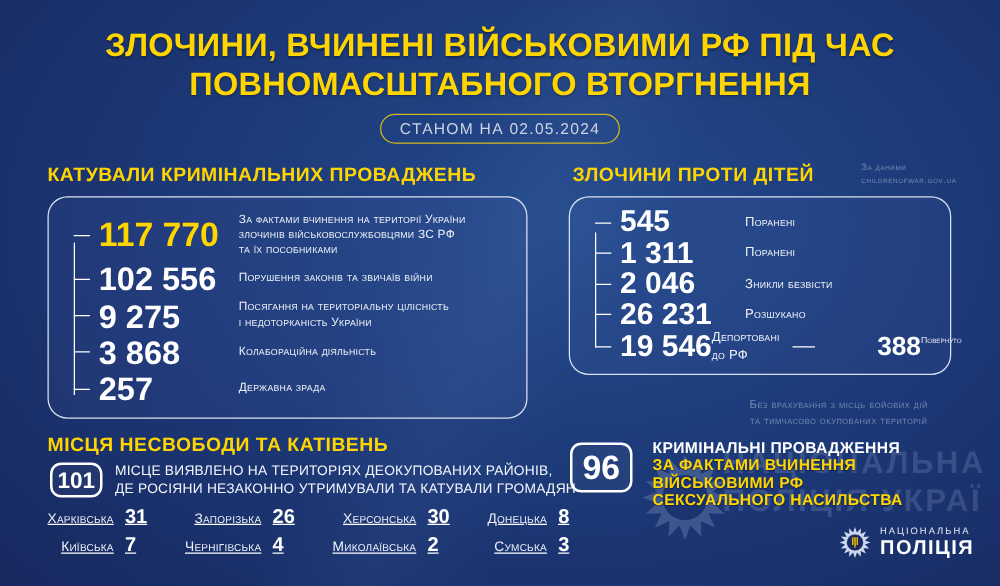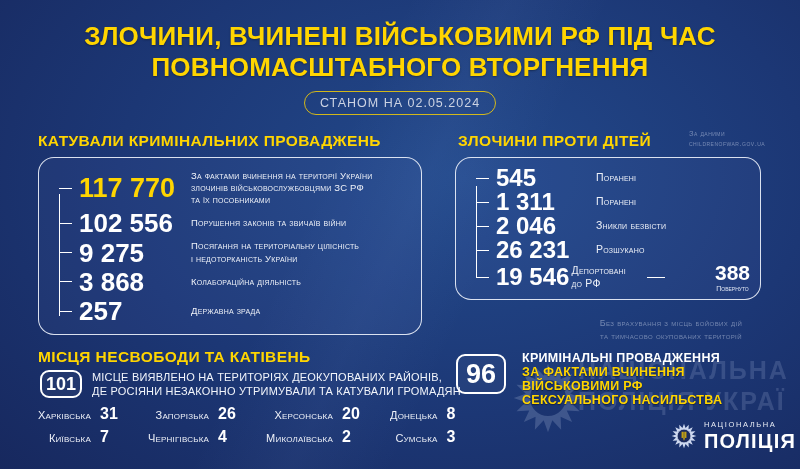--- a/index.html
+++ b/index.html
@@ -47,60 +47,60 @@
   .tick { flex:none; width:13px; border-top:1.5px solid #fff; margin-right:7px; }
   .num { font-weight:bold; color:#fff; white-space:nowrap; line-height:1; }
   .box-left  .num { font-size:26px; width:112px; }
   .box-right .num { font-size:24px; width:100px; }
   .num.hl { color:#ffd500; font-size:27px; }
   .lbl { font-variant:small-caps; color:#eef1f8; letter-spacing:0.2px; white-space:pre-line; }
   .box-left  .lbl { font-size:9.5px;  line-height:1.3; max-width:228px; }
   .box-right .lbl { font-size:10.5px; line-height:1.25; }
 
   .dash { flex:none; width:18px; border-top:1.5px solid #fff; margin:0 6px 0 10px; }
-  .returned { display:flex; flex-direction:column; align-items:center; line-height:1;margin-left:44px; }
+  .returned { display:flex; flex-direction:row; align-items:flex-start; line-height:1;margin-left:44px; }
   .returned .rnum { font-size:21px; font-weight:bold; }
   .returned .rlbl { font-size:7px; font-variant:small-caps; color:#dfe5f2; margin-top:2px; }
 
   .footnote { position:absolute; left:545px; top:317px; width:252px; text-align:center;
               font-size:9px; line-height:1.4; color:rgba(200,210,232,0.5);
               font-variant:small-caps; letter-spacing:0.4px; white-space:pre-line; }
 
   
   .detention-head { position:absolute; left:40px; top:370px; display:flex; align-items:center; gap:10px; }
   .pill-badge { border:2px solid #fff; border-radius:9px; color:#fff; font-weight:bold;
                 display:flex; align-items:center; justify-content:center; background:rgba(255,255,255,0.04); }
   .badge-101 { width:42px; height:28px; font-size:18px; }
   .detention-desc { font-size:11px; line-height:1.3; letter-spacing:0.2px; color:#f2f5fb;
                     white-space:pre-line; }
 
   .regions { position:absolute; left:38px; top:405px;
              display:grid; grid-template-columns:repeat(4, max-content);
-             column-gap:24px; row-gap:5px; }
+             column-gap:24px; row-gap:5px;text-decoration:underline; }
   .region { display:grid; grid-template-columns:auto 24px; gap:9px; align-items:baseline; }
   .rname { font-variant:small-caps; font-size:11px; color:#eef1f8; text-align:right; letter-spacing:0.2px; }
   .rval  { font-size:16px; font-weight:bold; color:#fff; }
 
   
   .badge-96 { position:absolute; left:456px; top:354px; width:50px; height:40px;
               font-size:27px; border-width:2.5px; }
   .sv-text { position:absolute; left:522px; top:351px; font-weight:bold; font-size:12.5px;
              line-height:14px; letter-spacing:0.3px; }
   .sv-text .y { color:#ffd500; white-space:pre-line; text-shadow:0 1px 1px rgba(0,0,0,0.4); }
 
   
   .wm-text { position:absolute; left:578px; top:355px; font-weight:bold; font-size:25px;
              line-height:1.22; letter-spacing:2px; color:rgba(200,215,245,0.17); white-space:nowrap; }
   .wm-badge { position:absolute; left:512px; top:362px; opacity:0.2; }
 
   
   .logo { position:absolute; left:671px; top:421px; display:flex; align-items:center; gap:7px; }
   .logo-text { line-height:1; }
   .logo-top { font-size:7.5px; letter-spacing:1.6px; color:#e8ecf5; }
-  .logo-bottom { font-size:20px; font-weight:bold; letter-spacing:1.2px; color:#fff; margin-top:2px; }
+  .logo-bottom { font-size:16px; font-weight:bold; letter-spacing:1.2px; color:#fff; margin-top:2px; }
 </style>
 </head>
 <body>
 
 <div class="canvas">
 
   <div class="wm-text">
     <div>НАЦІОНАЛЬНА</div>
     <div>ПОЛІЦІЯ УКРАЇ</div>
   </div>
@@ -199,21 +199,21 @@
     <div class="region">
       <span class="rname">Харківська</span>
       <span class="rval">31</span>
     </div>
     <div class="region">
       <span class="rname">Запорізька</span>
       <span class="rval">26</span>
     </div>
     <div class="region">
       <span class="rname">Херсонська</span>
-      <span class="rval">20</span>
+      <span class="rval">30</span>
     </div>
     <div class="region">
       <span class="rname">Донецька</span>
       <span class="rval">8</span>
     </div>
     <div class="region">
       <span class="rname">Київська</span>
       <span class="rval">7</span>
     </div>
     <div class="region">

